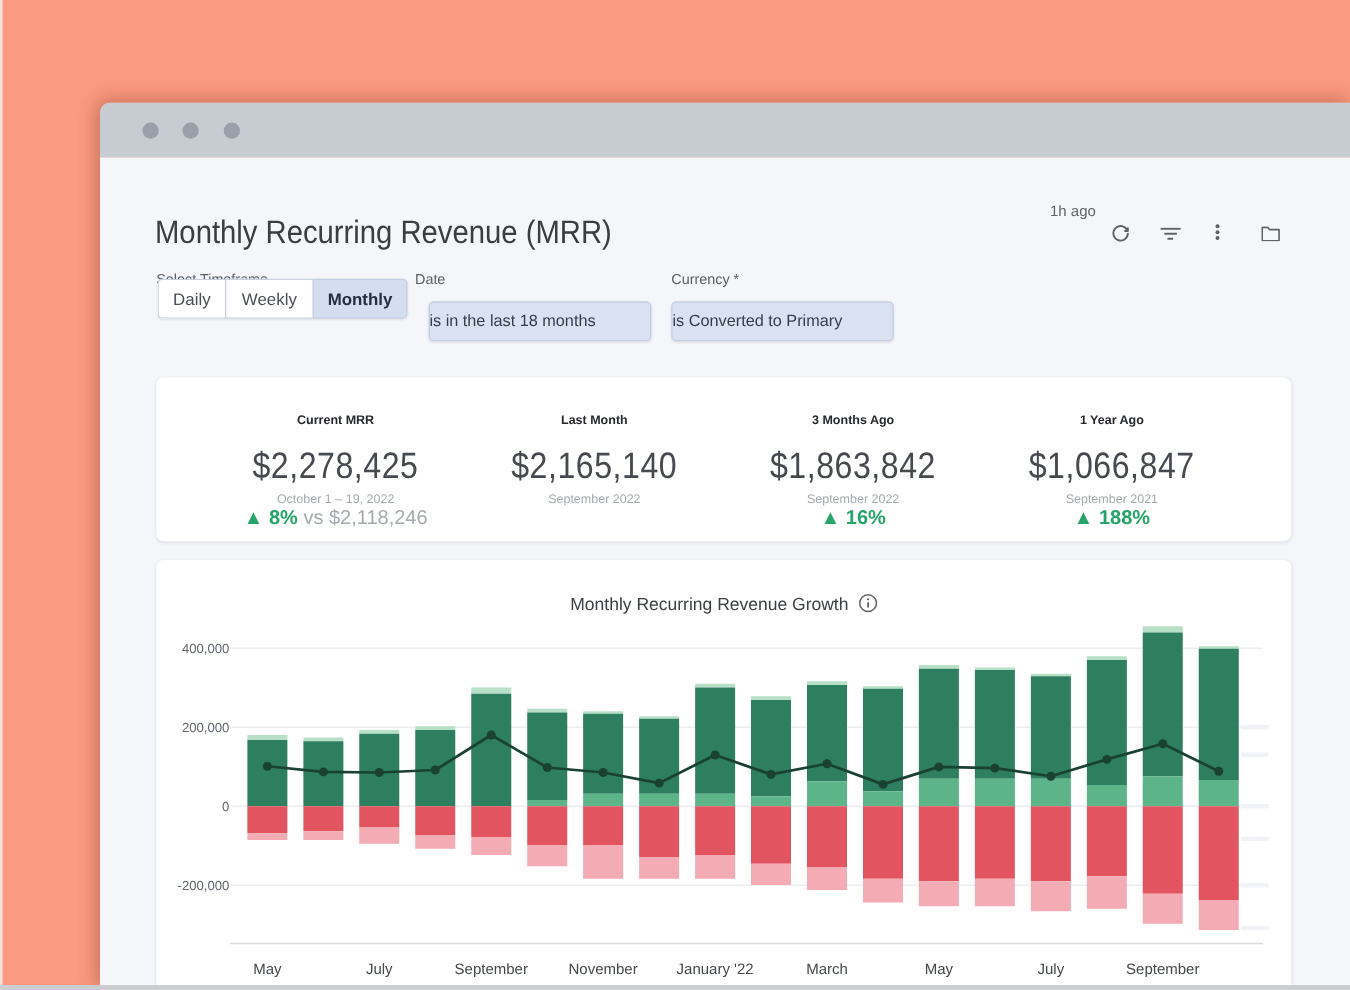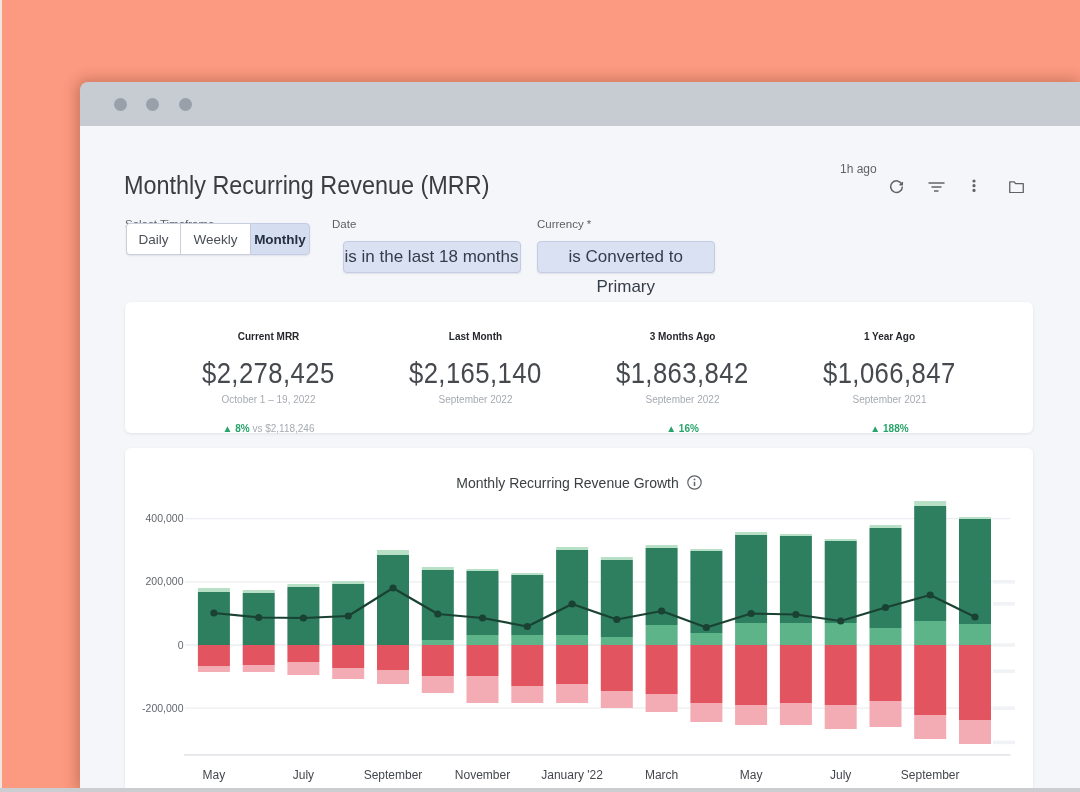--- a/index.html
+++ b/index.html
@@ -10,29 +10,29 @@
 .content{position:absolute;left:0;top:44px;width:100%;height:666px;background:#f5f6f9}
 h1{position:absolute;left:44px;top:44px;font-size:26px;font-weight:500;color:#3a3d42;white-space:nowrap}
 h1 span{display:inline-block;transform:scaleX(.9);transform-origin:0 50%}
 .meta{position:absolute;top:36px;font-size:12px;color:#5f6368}
 .flabel{position:absolute;top:92px;font-size:11.5px;color:#5c6066}
 .seg{position:absolute;left:46px;top:97px;height:32px;display:flex;border-radius:4px;
  box-shadow:0 1px 2px rgba(40,50,70,.1)}
 .seg div{height:32px;line-height:31px;text-align:center;font-size:13.5px;color:#4a4e55;background:#fff;border:1px solid #c9cfda;border-right:none}
 .seg div:first-child{border-radius:4px 0 0 4px}
 .seg div.sel{background:#d5def0;border-color:#c2cce2;color:#242f44;font-weight:700;border-radius:0 4px 4px 0;border-right:1px solid #c2cce2}
-.fbtn{position:absolute;top:115px;height:32px;line-height:30px;text-align:center;font-size:17px;color:#363d4a;background:#d9e1f2;border:1px solid #c3cde2;border-radius:4px;box-shadow:0 1px 2px rgba(40,50,70,.1)}
+.fbtn{position:absolute;top:115px;height:32px;line-height:30px;font-size:13px;color:#363d4a;background:#d9e1f2;border:1px solid #c3cde2;border-radius:4px;box-shadow:0 1px 2px rgba(40,50,70,.1)}
 .card{position:absolute;left:45px;width:908px;background:#fff;border-radius:6px;box-shadow:0 1px 3px rgba(30,40,60,.1)}
 .mcard{top:176px;height:131px;display:flex;padding:0 40px}
 .mcol{width:207px;text-align:center;padding-top:29px}
 .mlab{font-size:10px;font-weight:700;color:#26282c;margin-bottom:14px}
 .mval{height:34px;line-height:34px;font-size:29.5px;color:#46494e;white-space:nowrap}
 .mval span{display:inline-block;transform:scaleX(.87);transform-origin:50% 50%;letter-spacing:.5px}
 .msub{margin-top:4px;font-size:10px;color:#a6abb1}
-.delta{margin-top:18px;font-size:10px}
+.delta{margin-top:1px;font-size:16px}
 .up{color:#27a469;font-weight:700}
 .up:first-letter{font-size:9px}
 .vs{color:#a6abb1}
 .ccard{top:322px;height:426px;border-radius:6px 6px 0 0}
 .ctitle{position:absolute;left:0;top:27px;width:100%;text-align:center;font-size:14px;color:#3c4043}
 .ctitle .info{display:inline-block;vertical-align:-2px;margin-left:8px}
 .chartsvg{position:absolute;left:0;top:0}
 .icon{position:absolute;top:0}
 </style></head><body>
 <div class="edge"></div>
@@ -62,21 +62,21 @@
       </svg>
   <svg class="icon" style="left:928.5px;top:54.5px" width="15" height="12.5" viewBox="0 0 16 13" fill="none" stroke="#5f6368" stroke-width="1.4">
         <path d="M0.8 12.2 V0.8 h4.8 l1.4 1.9 h8.2 v9.5 z" stroke-linejoin="round"></path>
       </svg>
   <div class="flabel" style="left:45px">Select Timeframe</div>
   <div class="flabel" style="left:252px">Date</div>
   <div class="flabel" style="left:457px">Currency *</div>
   <div class="seg">
         <div style="width:54px">Daily</div>
         <div style="width:70px">Weekly</div>
-        <div class="sel" style="width:60px">Monthly</div>
+        <div class="sel" style="width:76px">Monthly</div>
       </div>
   <div class="fbtn" style="left:262.5px;width:178px">is in the last 18 months</div>
   <div class="fbtn" style="left:457px;width:177.5px">is Converted to Primary</div>
   <div class="card mcard">
         <div class="mcol">
           <div class="mlab">Current MRR</div>
           <div class="mval"><span>$2,278,425</span></div>
           <div class="msub">October 1 – 19, 2022</div>
           <div class="delta"><span class="up">▲ 8%</span> <span class="vs">vs $2,118,246</span></div>
         </div>

